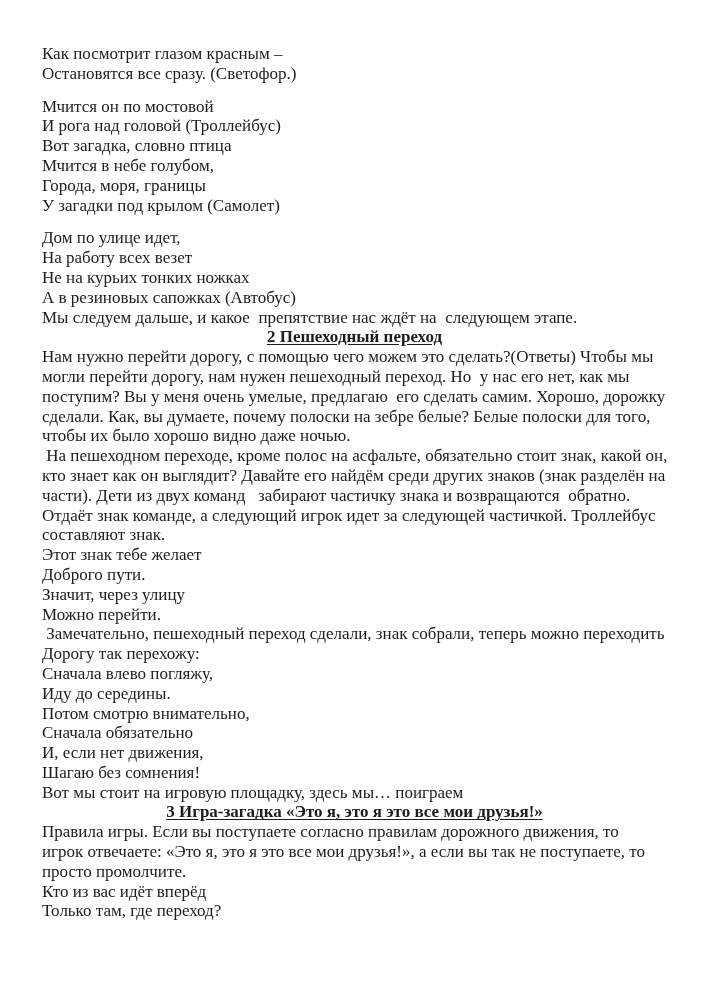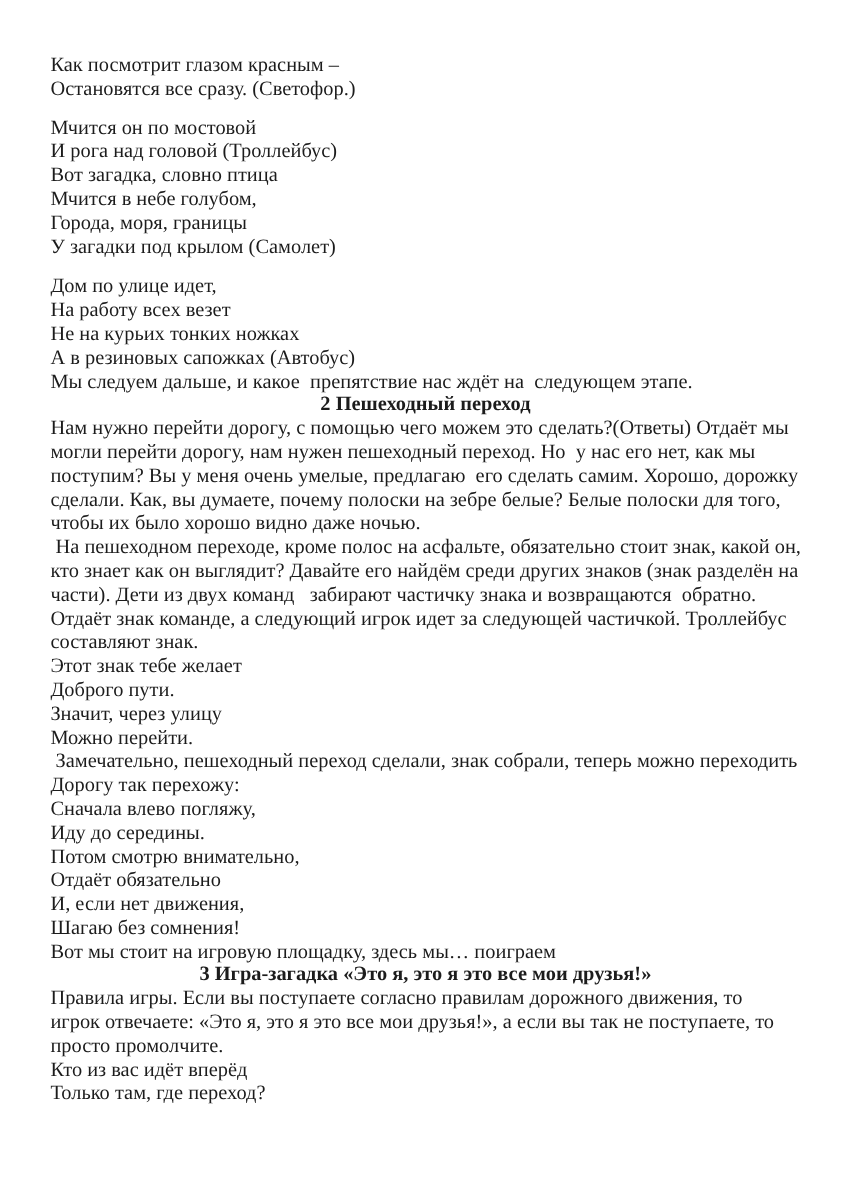--- a/index.html
+++ b/index.html
@@ -24,20 +24,21 @@
     line-height: 19.8px;
     min-height: 19.8px;
     color: #1c1c1c;
     white-space: pre;
     text-align: left;
   }
   .line.center {
   }
   .line.heading {
     font-weight: 700;
+    text-decoration: underline;
     text-underline-offset: 2px;
     text-align: center;
   }
   .line.spacer {
     min-height: 13px;
     height: 13px;
     line-height: 13px;
   }
 </style>
 </head>
@@ -54,40 +55,40 @@
       <div class="line center">Мчится в небе голубом,</div>
       <div class="line center">Города, моря, границы</div>
       <div class="line center">У загадки под крылом (Самолет)</div>
       <div class="line spacer"></div>
       <div class="line">Дом по улице идет,</div>
       <div class="line">На работу всех везет</div>
       <div class="line">Не на курьих тонких ножках</div>
       <div class="line">А в резиновых сапожках (Автобус)</div>
       <div class="line">Мы следуем дальше, и какое  препятствие нас ждёт на  следующем этапе.</div>
       <div class="line heading">2 Пешеходный переход</div>
-      <div class="line">Нам нужно перейти дорогу, с помощью чего можем это сделать?(Ответы) Отдаёт мы</div>
+      <div class="line">Нам нужно перейти дорогу, с помощью чего можем это сделать?(Ответы) Чтобы мы</div>
       <div class="line">могли перейти дорогу, нам нужен пешеходный переход. Но  у нас его нет, как мы</div>
       <div class="line">поступим? Вы у меня очень умелые, предлагаю  его сделать самим. Хорошо, дорожку</div>
       <div class="line">сделали. Как, вы думаете, почему полоски на зебре белые? Белые полоски для того,</div>
       <div class="line">чтобы их было хорошо видно даже ночью.</div>
       <div class="line"> На пешеходном переходе, кроме полос на асфальте, обязательно стоит знак, какой он,</div>
       <div class="line">кто знает как он выглядит? Давайте его найдём среди других знаков (знак разделён на</div>
       <div class="line">части). Дети из двух команд   забирают частичку знака и возвращаются  обратно.</div>
       <div class="line">Отдаёт знак команде, а следующий игрок идет за следующей частичкой. Троллейбус</div>
       <div class="line">составляют знак.</div>
       <div class="line">Этот знак тебе желает</div>
       <div class="line">Доброго пути.</div>
       <div class="line">Значит, через улицу</div>
       <div class="line">Можно перейти.</div>
       <div class="line"> Замечательно, пешеходный переход сделали, знак собрали, теперь можно переходить</div>
       <div class="line">Дорогу так перехожу:</div>
       <div class="line">Сначала влево погляжу,</div>
       <div class="line">Иду до середины.</div>
       <div class="line">Потом смотрю внимательно,</div>
-      <div class="line">Отдаёт обязательно</div>
+      <div class="line">Сначала обязательно</div>
       <div class="line">И, если нет движения,</div>
       <div class="line">Шагаю без сомнения!</div>
       <div class="line">Вот мы стоит на игровую площадку, здесь мы… поиграем</div>
       <div class="line heading">3 Игра-загадка «Это я, это я это все мои друзья!»</div>
       <div class="line">Правила игры. Если вы поступаете согласно правилам дорожного движения, то</div>
       <div class="line">игрок отвечаете: «Это я, это я это все мои друзья!», а если вы так не поступаете, то</div>
       <div class="line">просто промолчите.</div>
       <div class="line">Кто из вас идёт вперёд</div>
       <div class="line">Только там, где переход?</div>
     </div>

